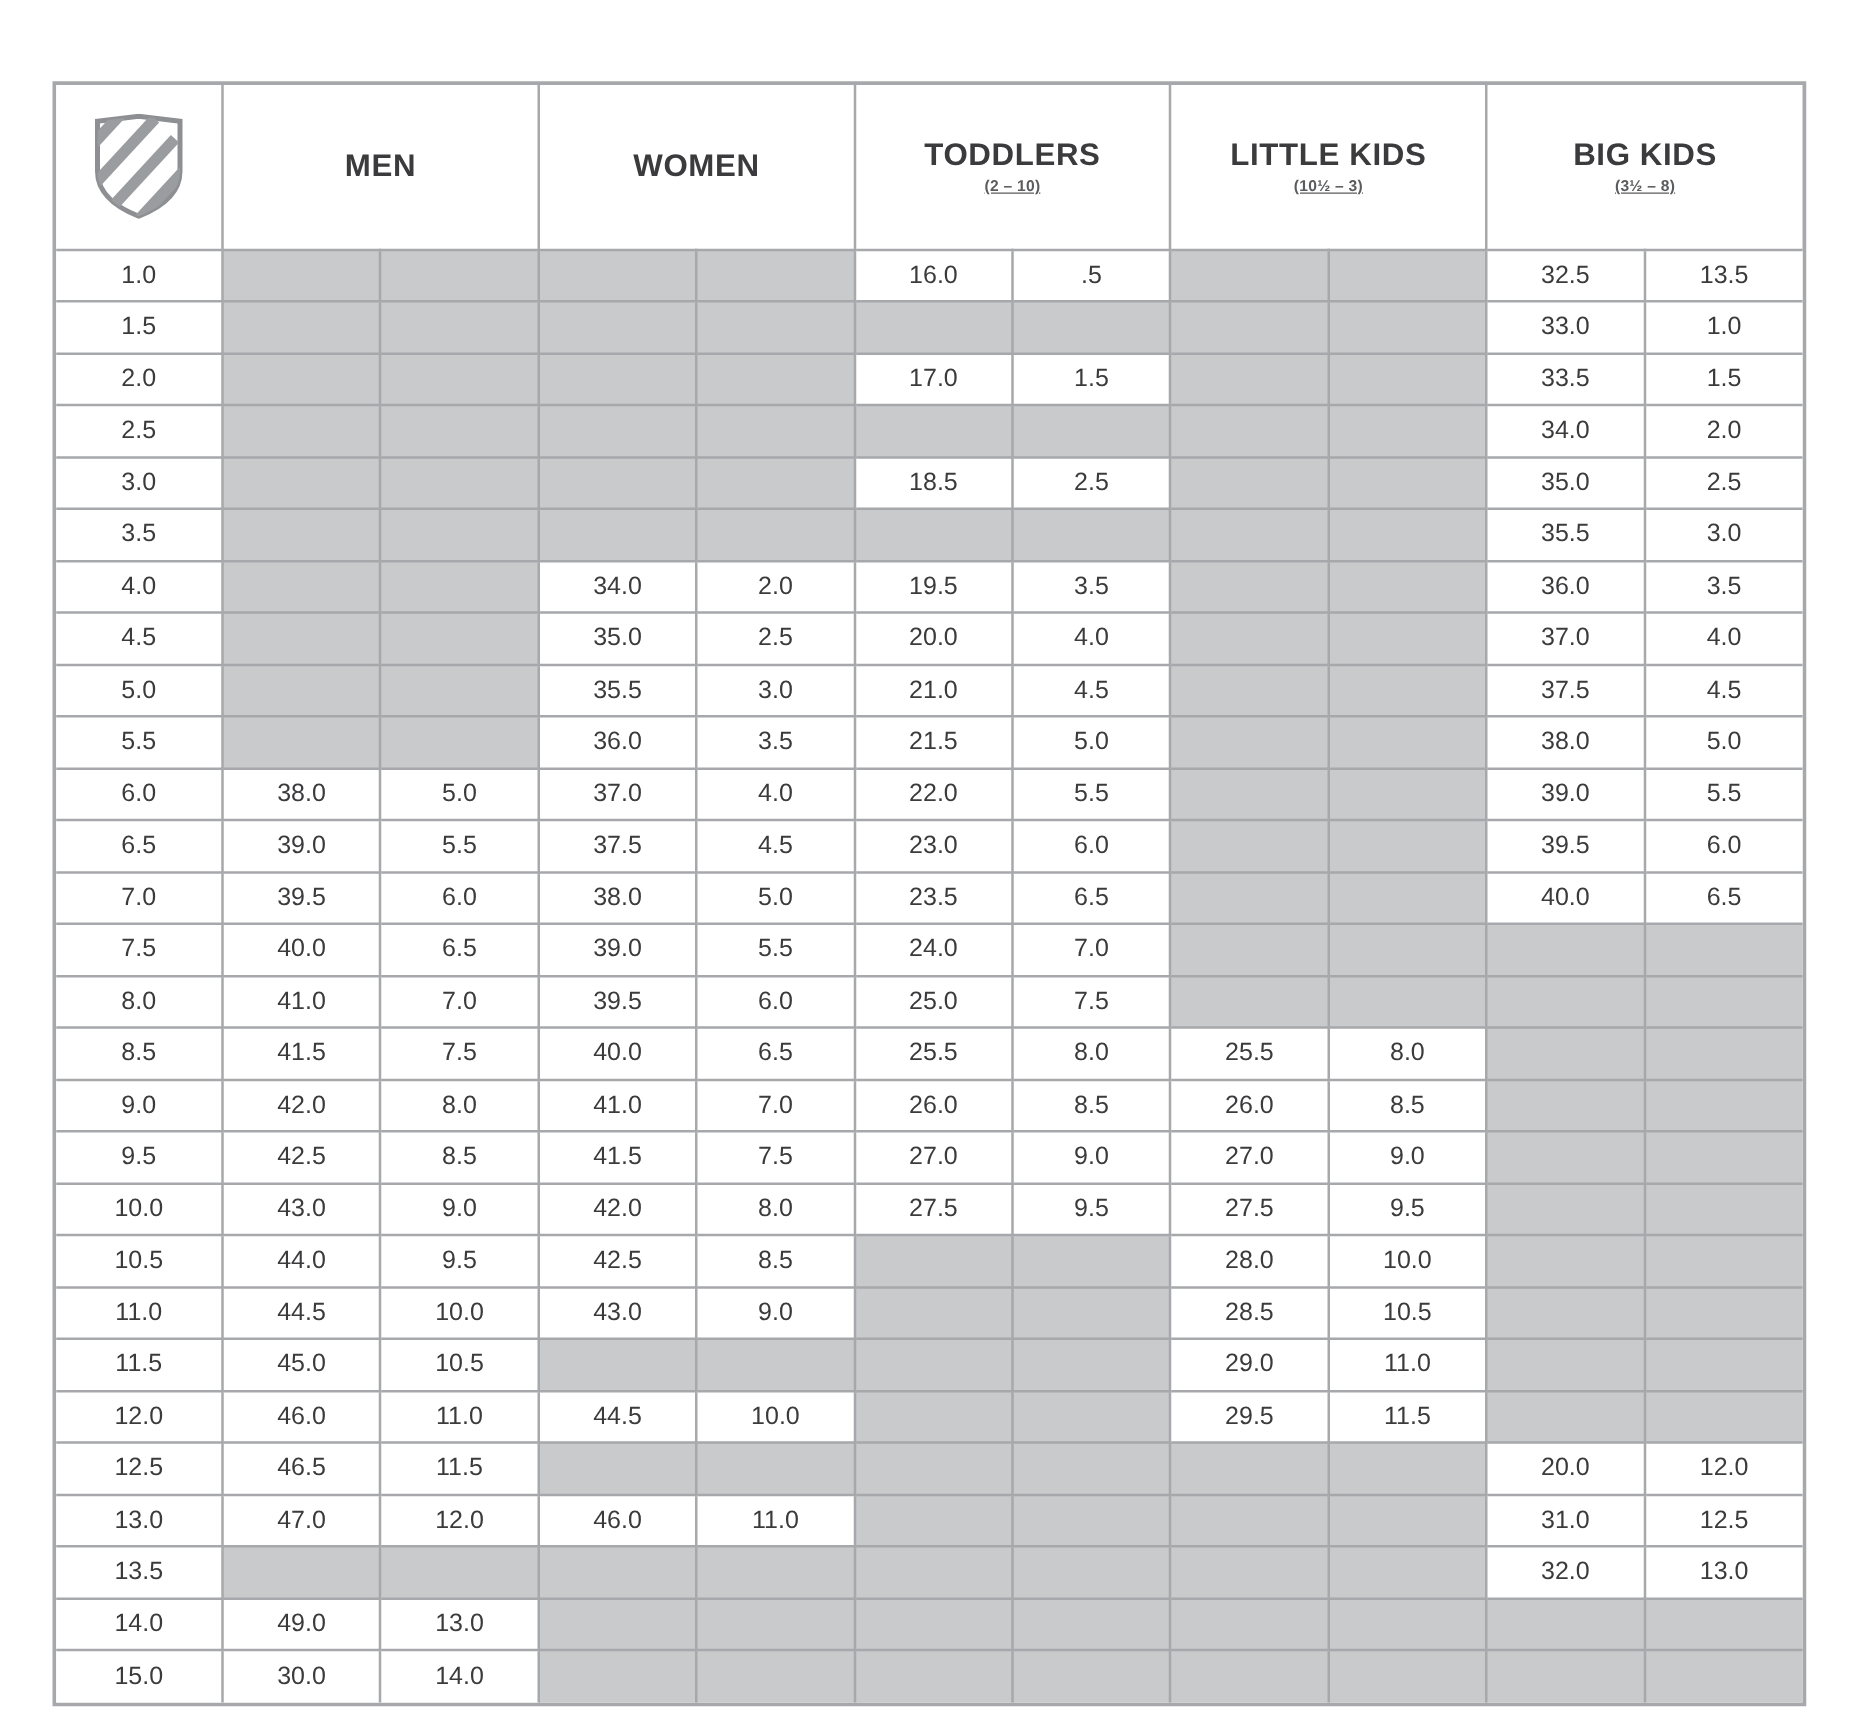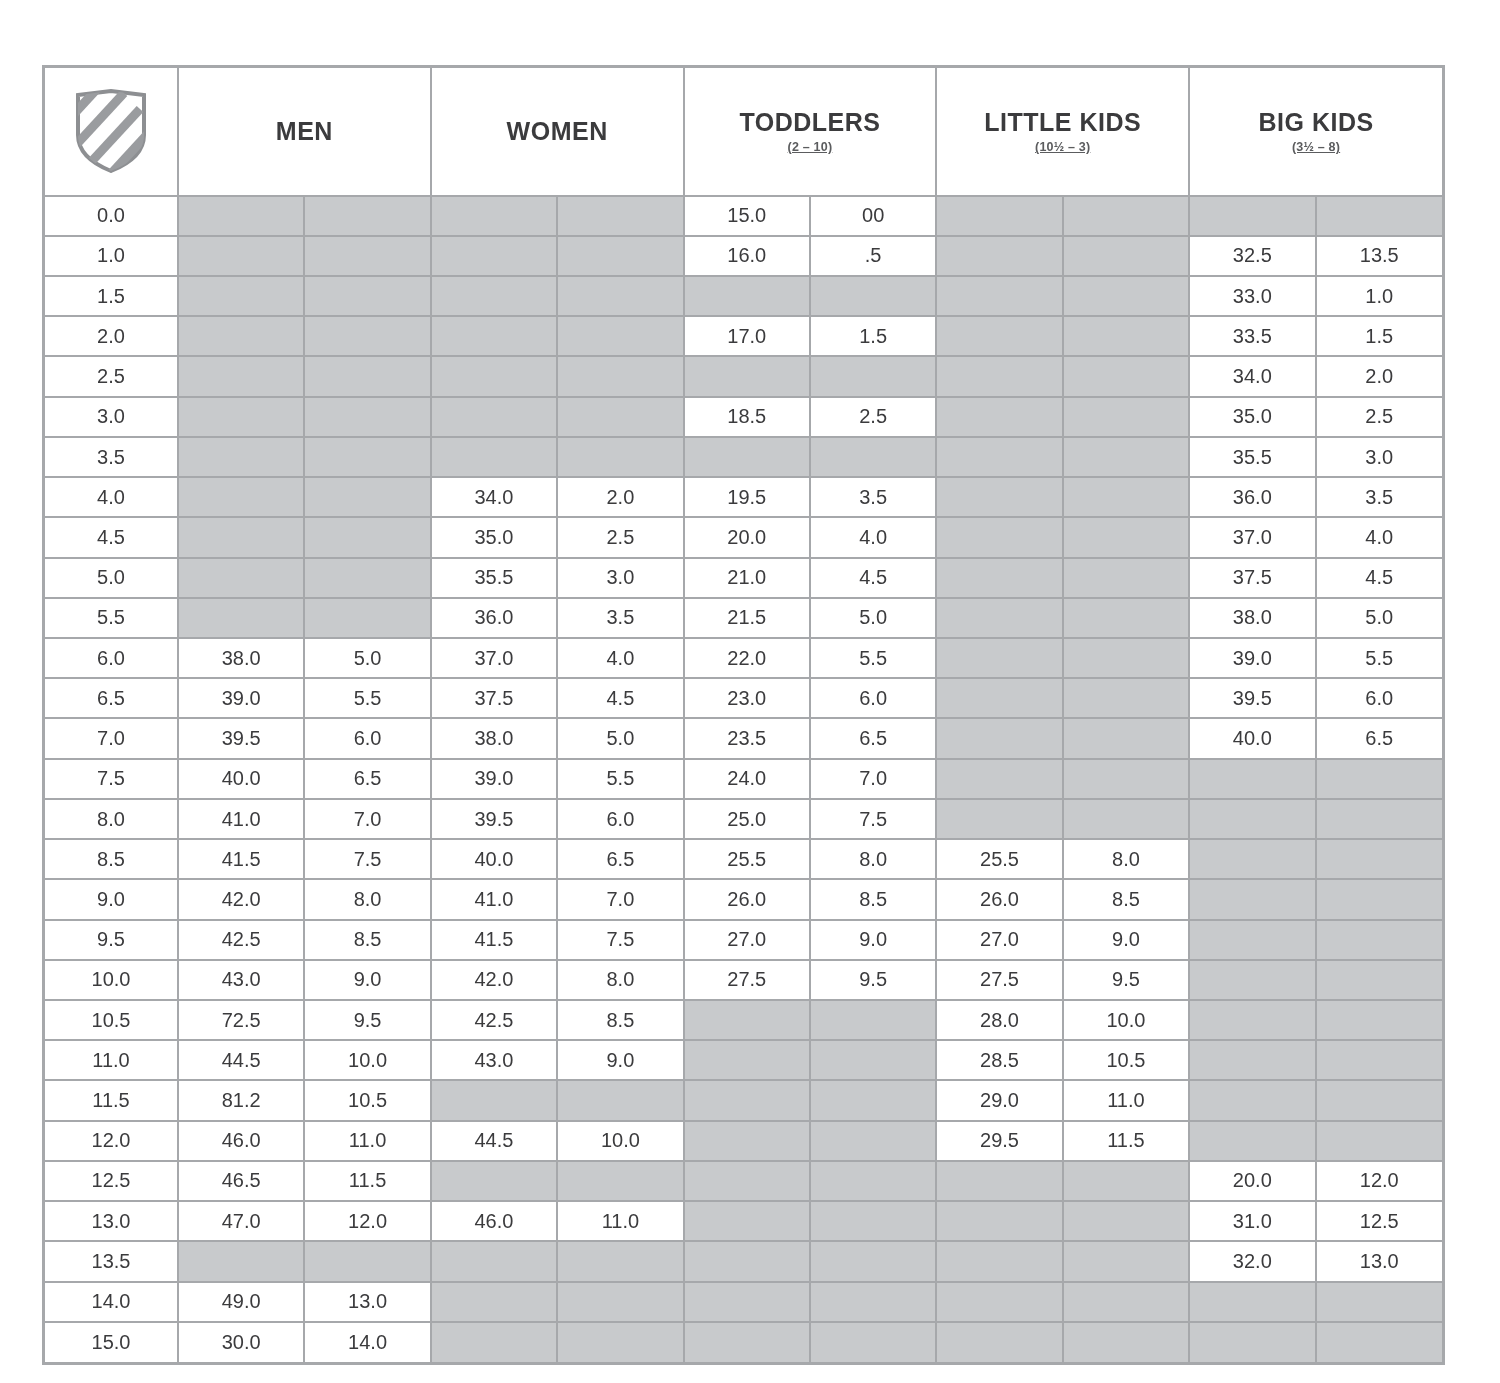--- a/index.html
+++ b/index.html
@@ -138,33 +138,20 @@
             <td class="grp-head" colspan="2">
               <span class="grp-name">LITTLE KIDS</span>
               <span class="grp-sub">(10½ – 3)</span>
             </td>
             <td class="grp-head" colspan="2">
               <span class="grp-name">BIG KIDS</span>
               <span class="grp-sub">(3½ – 8)</span>
             </td>
           </tr>
           <tr class="data-row">
-            <td class="data-cell usa-cell">0.0</td>
-            <td class="data-cell blank"></td>
-            <td class="data-cell blank"></td>
-            <td class="data-cell blank"></td>
-            <td class="data-cell blank"></td>
-            <td class="data-cell">15.0</td>
-            <td class="data-cell">00</td>
-            <td class="data-cell blank"></td>
-            <td class="data-cell blank"></td>
-            <td class="data-cell blank"></td>
-            <td class="data-cell blank"></td>
-          </tr>
-          <tr class="data-row">
             <td class="data-cell usa-cell">1.0</td>
             <td class="data-cell blank"></td>
             <td class="data-cell blank"></td>
             <td class="data-cell blank"></td>
             <td class="data-cell blank"></td>
             <td class="data-cell">16.0</td>
             <td class="data-cell">.5</td>
             <td class="data-cell blank"></td>
             <td class="data-cell blank"></td>
             <td class="data-cell">32.5</td>
@@ -399,21 +386,21 @@
             <td class="data-cell">8.0</td>
             <td class="data-cell">27.5</td>
             <td class="data-cell">9.5</td>
             <td class="data-cell">27.5</td>
             <td class="data-cell">9.5</td>
             <td class="data-cell blank"></td>
             <td class="data-cell blank"></td>
           </tr>
           <tr class="data-row">
             <td class="data-cell usa-cell">10.5</td>
-            <td class="data-cell">72.5</td>
+            <td class="data-cell">44.0</td>
             <td class="data-cell">9.5</td>
             <td class="data-cell">42.5</td>
             <td class="data-cell">8.5</td>
             <td class="data-cell blank"></td>
             <td class="data-cell blank"></td>
             <td class="data-cell">28.0</td>
             <td class="data-cell">10.0</td>
             <td class="data-cell blank"></td>
             <td class="data-cell blank"></td>
           </tr>
@@ -425,21 +412,21 @@
             <td class="data-cell">9.0</td>
             <td class="data-cell blank"></td>
             <td class="data-cell blank"></td>
             <td class="data-cell">28.5</td>
             <td class="data-cell">10.5</td>
             <td class="data-cell blank"></td>
             <td class="data-cell blank"></td>
           </tr>
           <tr class="data-row">
             <td class="data-cell usa-cell">11.5</td>
-            <td class="data-cell">81.2</td>
+            <td class="data-cell">45.0</td>
             <td class="data-cell">10.5</td>
             <td class="data-cell blank"></td>
             <td class="data-cell blank"></td>
             <td class="data-cell blank"></td>
             <td class="data-cell blank"></td>
             <td class="data-cell">29.0</td>
             <td class="data-cell">11.0</td>
             <td class="data-cell blank"></td>
             <td class="data-cell blank"></td>
           </tr>

